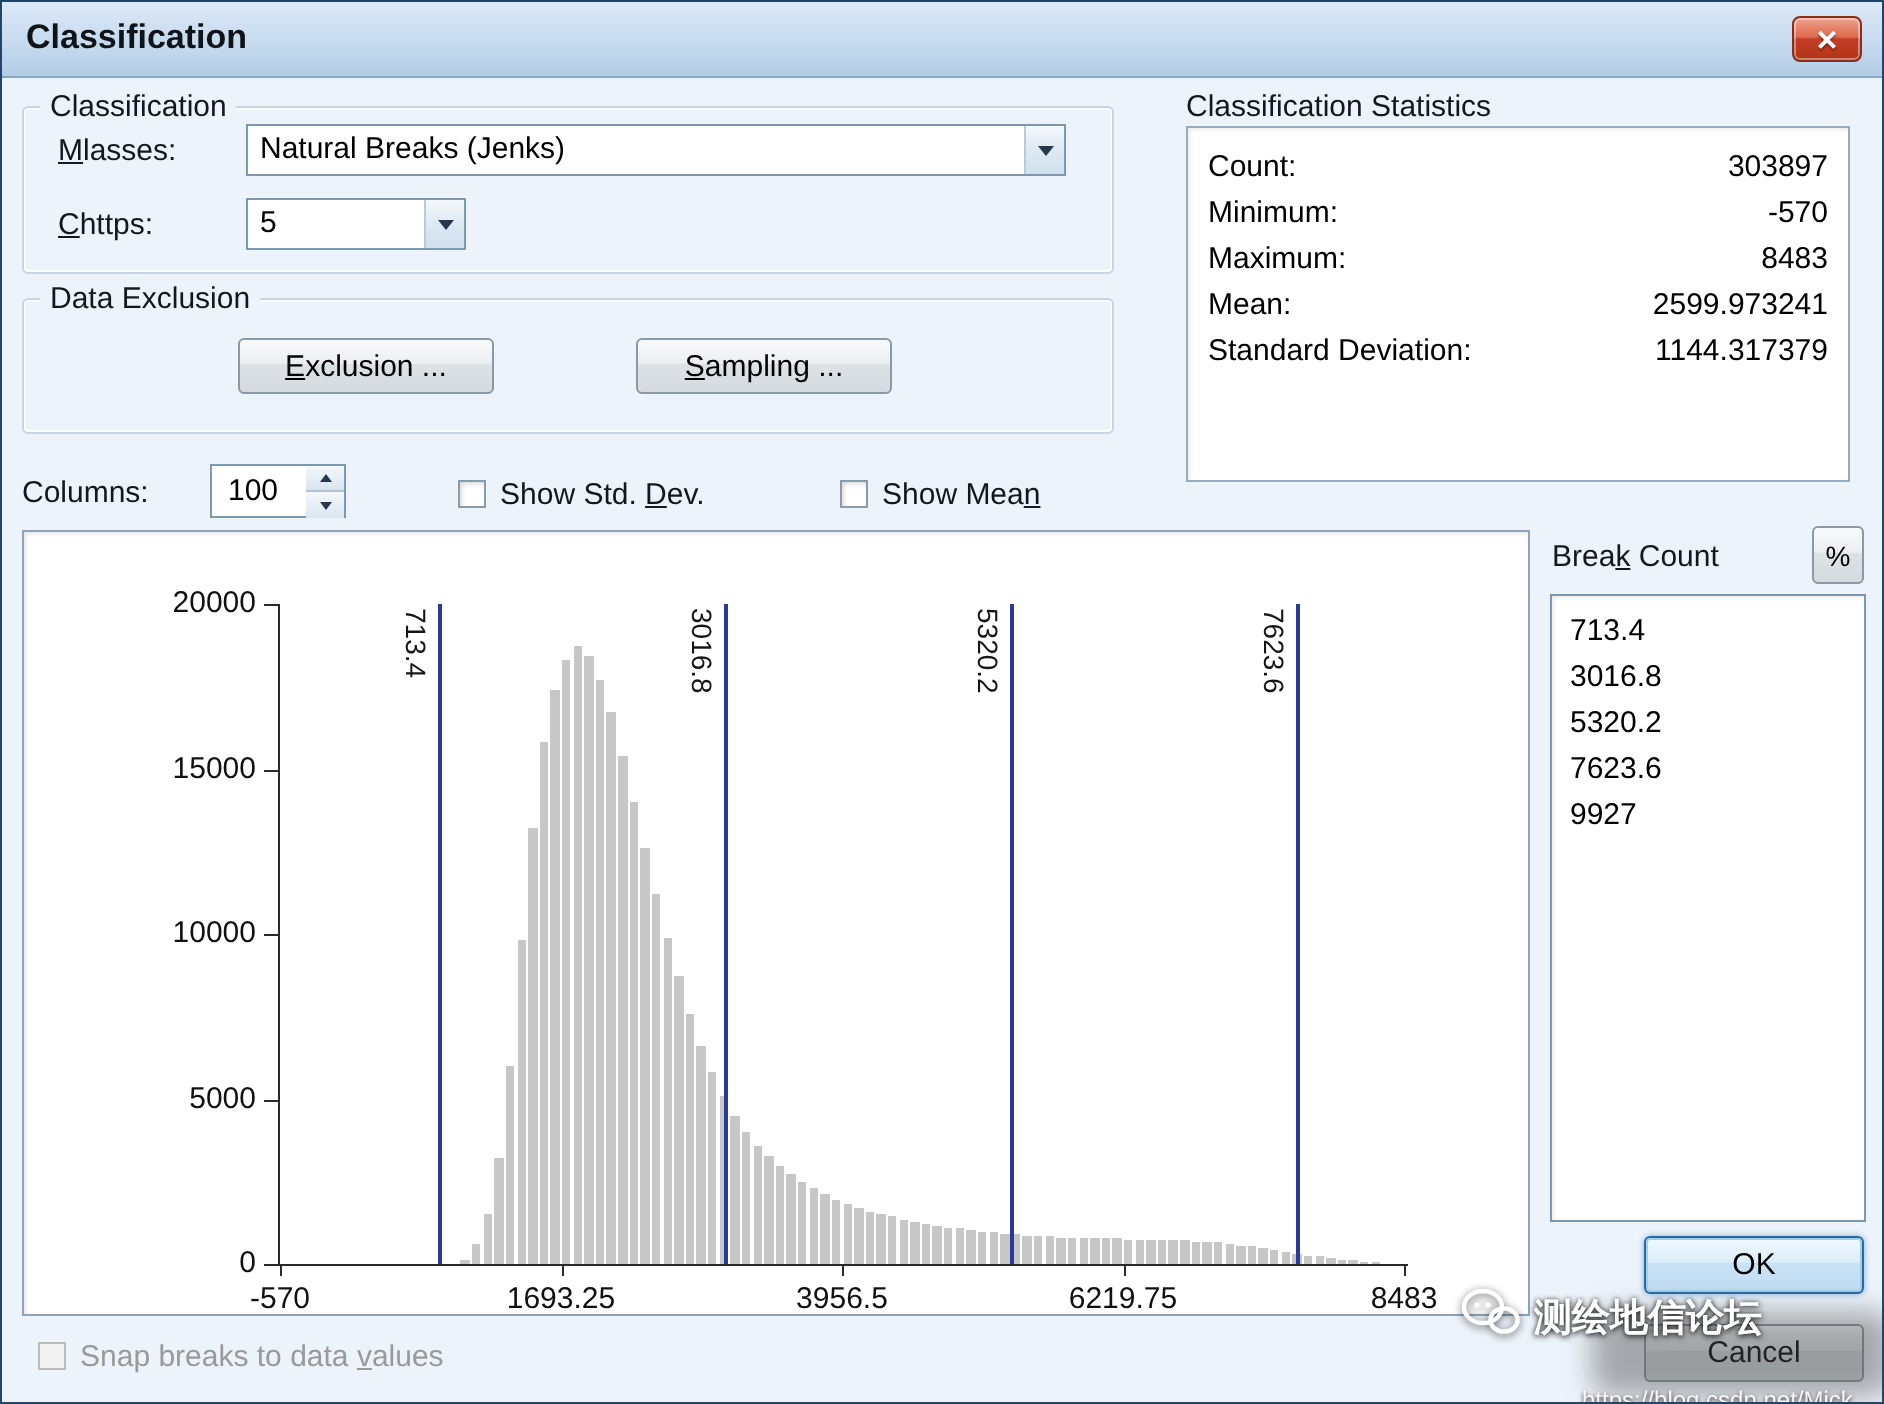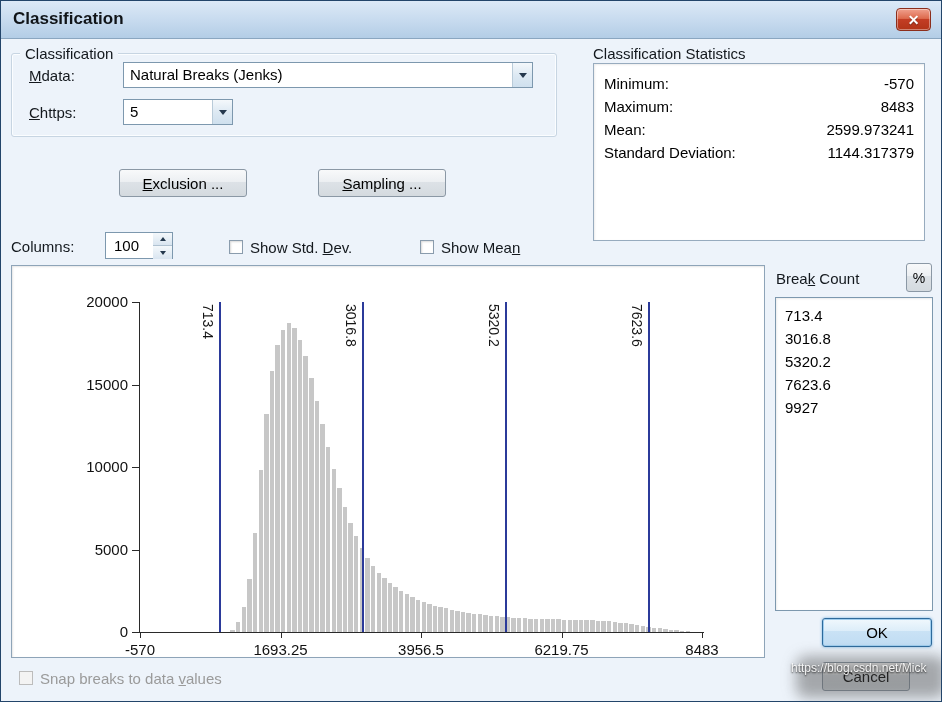--- a/index.html
+++ b/index.html
@@ -153,44 +153,51 @@
   <div class="titlebar">
     <span class="title-text">Classification</span>
     <div class="close-btn">
       <span>✕</span>
     </div>
   </div>
 
   <div class="groupbox" style="left:10px; top:52px; width:546px; height:84px;">
     <span class="group-label">Classification</span>
   </div>
-  <span class="plain-label" style="left:28px; top:66px;"><u>M</u><span>data:</span></span>
+  <span class="plain-label" style="left:28px; top:66px;"><u>M</u><span>lasses:</span></span>
   <div class="combo" style="left:122px; top:61px; width:410px; height:26px;">
     <span class="combo-text">Natural Breaks (Jenks)</span>
     <span class="combo-btn">
         <span class="arrow-down"></span>
       </span>
   </div>
   <span class="plain-label" style="left:28px; top:103px;"><u>C</u><span>https:</span></span>
   <div class="combo" style="left:122px; top:98px; width:110px; height:26px;">
     <span class="combo-text">5</span>
     <span class="combo-btn">
         <span class="arrow-down"></span>
       </span>
   </div>
 
+  <div class="groupbox" style="left:10px; top:148px; width:546px; height:68px;">
+    <span class="group-label">Data Exclusion</span>
+  </div>
   <button class="btn" style="left:118px; top:168px; width:128px; height:28px;">
       <span><u>E</u><span>xclusion ...</span></span>
     </button>
   <button class="btn" style="left:317px; top:168px; width:128px; height:28px;">
       <span><u>S</u><span>ampling ...</span></span>
     </button>
 
   <span class="plain-label" style="left:592px; top:44px;">Classification Statistics</span>
   <div class="statsbox" id="stats-rows">
+      <div class="stat-row">
+        <span>Count:</span>
+        <span>303897</span>
+      </div>
       <div class="stat-row">
         <span>Minimum:</span>
         <span>-570</span>
       </div>
       <div class="stat-row">
         <span>Maximum:</span>
         <span>8483</span>
       </div>
       <div class="stat-row">
         <span>Mean:</span>
@@ -338,23 +345,34 @@
   <button class="btn pct-btn">%</button>
   <div class="break-list" id="break-list">
       <div class="break-item">713.4</div>
       <div class="break-item">3016.8</div>
       <div class="break-item">5320.2</div>
       <div class="break-item">7623.6</div>
       <div class="break-item">9927</div>
     </div>
 
   <button class="btn btn-default" style="left:821px; top:617px; width:110px; height:29px;">OK</button>
-  <button class="btn" style="left:821px; top:661px; width:88px; height:29px;">Cancel</button>
+  <button class="btn" style="left:821px; top:661px; width:110px; height:29px;">Cancel</button>
 
   <div class="checkbox disabled" style="left:18px; top:670px;"></div>
   <span class="plain-label disabled-text" style="left:39px; top:669px;"><span>Snap breaks to data </span><u>v</u><span>alues</span></span>
 
   <div class="wm-blob"></div>
   <div class="watermark">
+    <div class="wm-row">
+      <span class="wm-icon">
+        <svg width="32" height="27" viewBox="0 0 32 27">
+          <ellipse cx="12.5" cy="10.5" rx="9.5" ry="8" fill="none" stroke="#ffffff" stroke-width="2.2"></ellipse>
+          <ellipse cx="23" cy="17" rx="6.8" ry="5.8" fill="none" stroke="#ffffff" stroke-width="2.2"></ellipse>
+          <circle cx="9.5" cy="9.5" r="1.3" fill="#ffffff"></circle>
+          <circle cx="15" cy="9.5" r="1.3" fill="#ffffff"></circle>
+        </svg>
+      </span>
+      <span class="wm-name">测绘地信论坛</span>
+    </div>
     <div class="wm-url">https://blog.csdn.net/Mick</div>
   </div>
 
 </div>
 
 </body></html>

